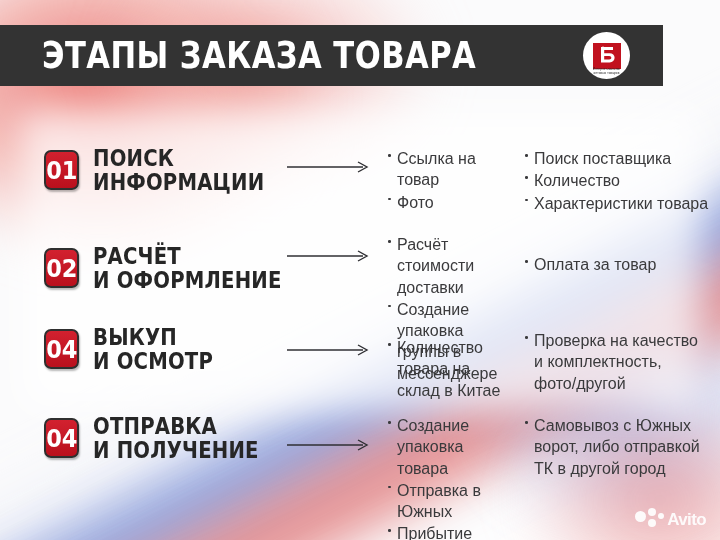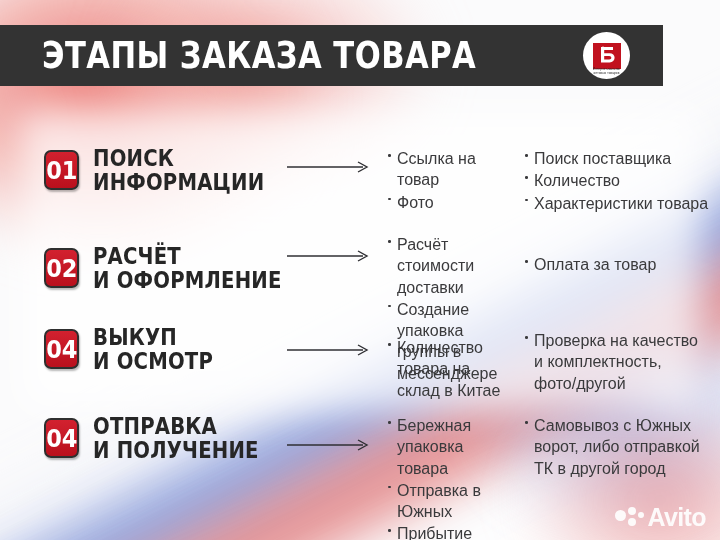--- a/index.html
+++ b/index.html
@@ -273,21 +273,21 @@
   .avito-dots i {
     position: absolute;
     border-radius: 50%;
     background: #ffffff;
     display: block;
   }
   .avito-word {
     color: #ffffff;
     font-family: "Liberation Sans", sans-serif;
     font-weight: bold;
-    font-size: 25px;
+    font-size: 17px;
     line-height: 1;
     letter-spacing: -0.6px;
   }
 </style>
 </head>
 <body>
 
 <div id="canvas">
 
   <div class="bg-layer">
@@ -406,21 +406,21 @@
           <span>И ПОЛУЧЕНИЕ</span>
         </div>
       </div>
       <div class="arrow" style="left:287px; top:438px; width:83px;">
         <svg width="83" height="14" viewBox="0 0 83 14">
           <line x1="0" y1="7" x2="76" y2="7" stroke="#2f2f33" stroke-width="1.4"></line>
           <polyline points="71,2 80,7 71,12" fill="none" stroke="#2f2f33" stroke-width="1.4"></polyline>
         </svg>
       </div>
       <div class="col" style="left:387px; top:415px; width:125px;">
-        <div class="bullet">Бережная упаковка товара</div>
+        <div class="bullet">Создание упаковка товара</div>
         <div class="bullet">Отправка в Южных</div>
         <div class="bullet">Прибытие товара в Москву</div>
       </div>
       <div class="col" style="left:524px; top:415px; width:180px;">
         <div class="bullet">Самовывоз с Южных ворот, либо отправкой ТК в другой город</div>
       </div>
     </div>
 
   </div>
 

